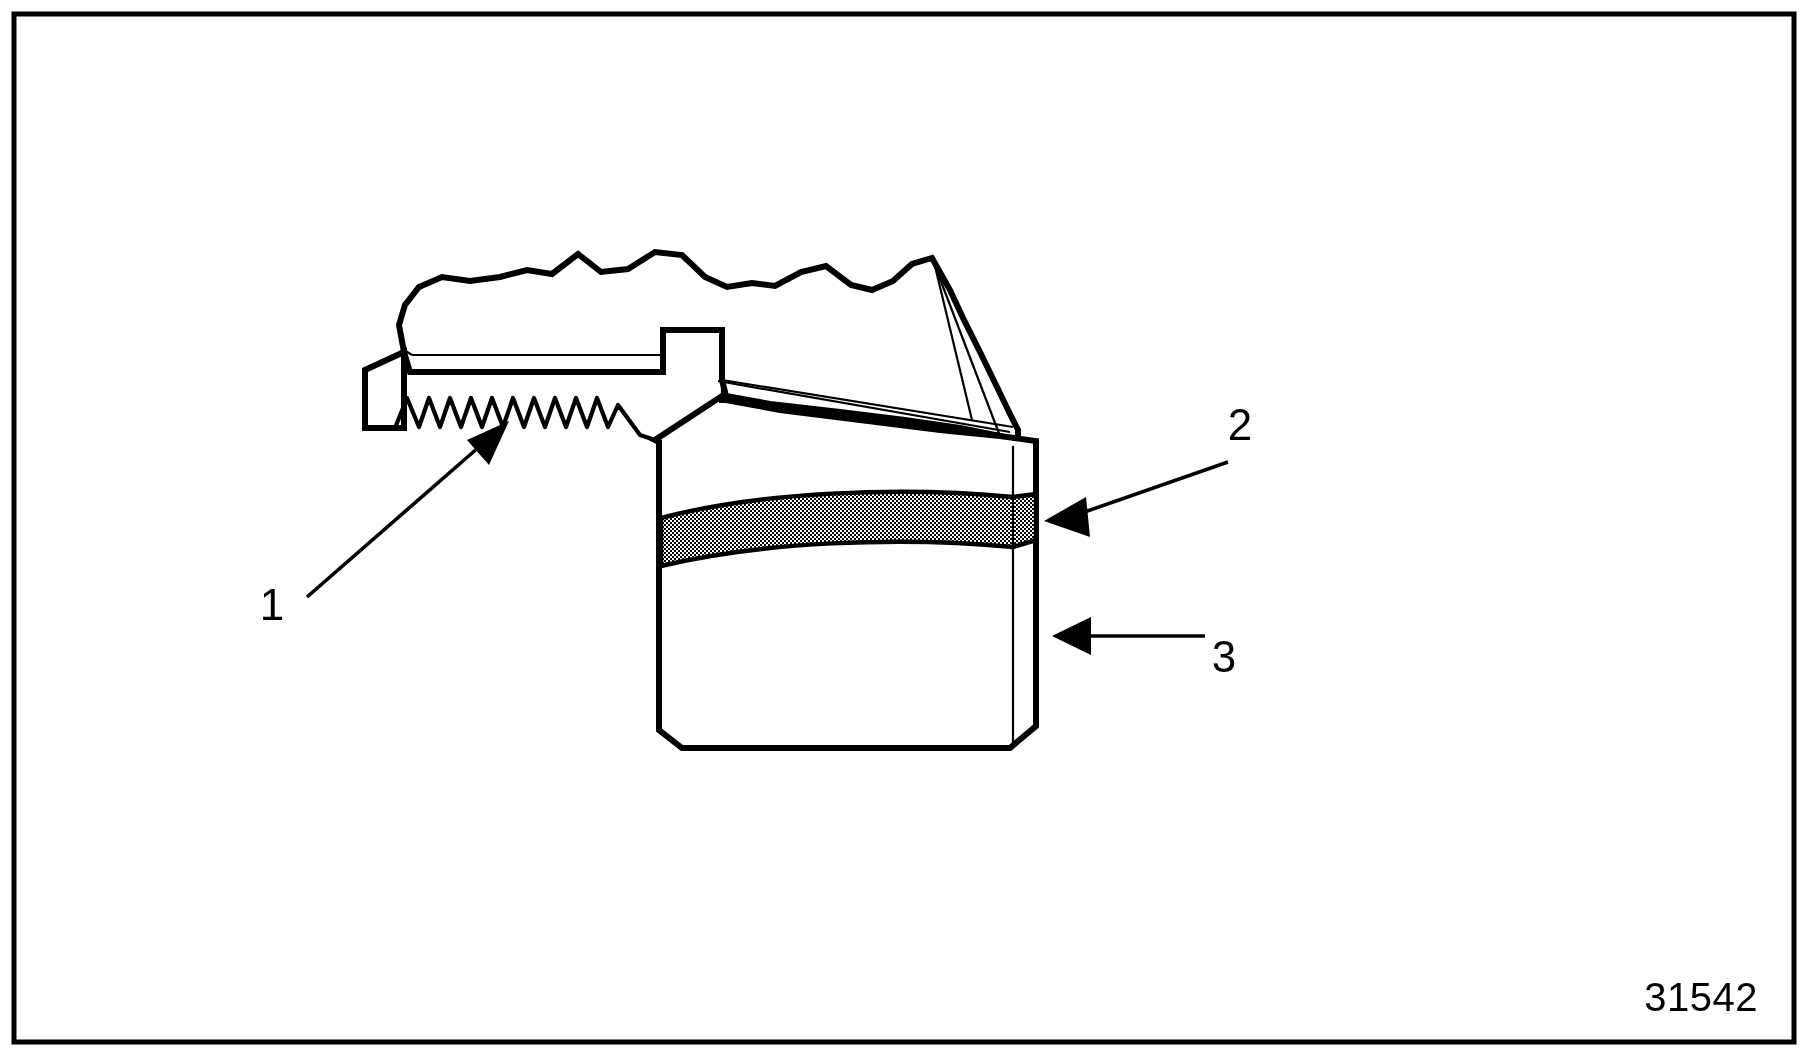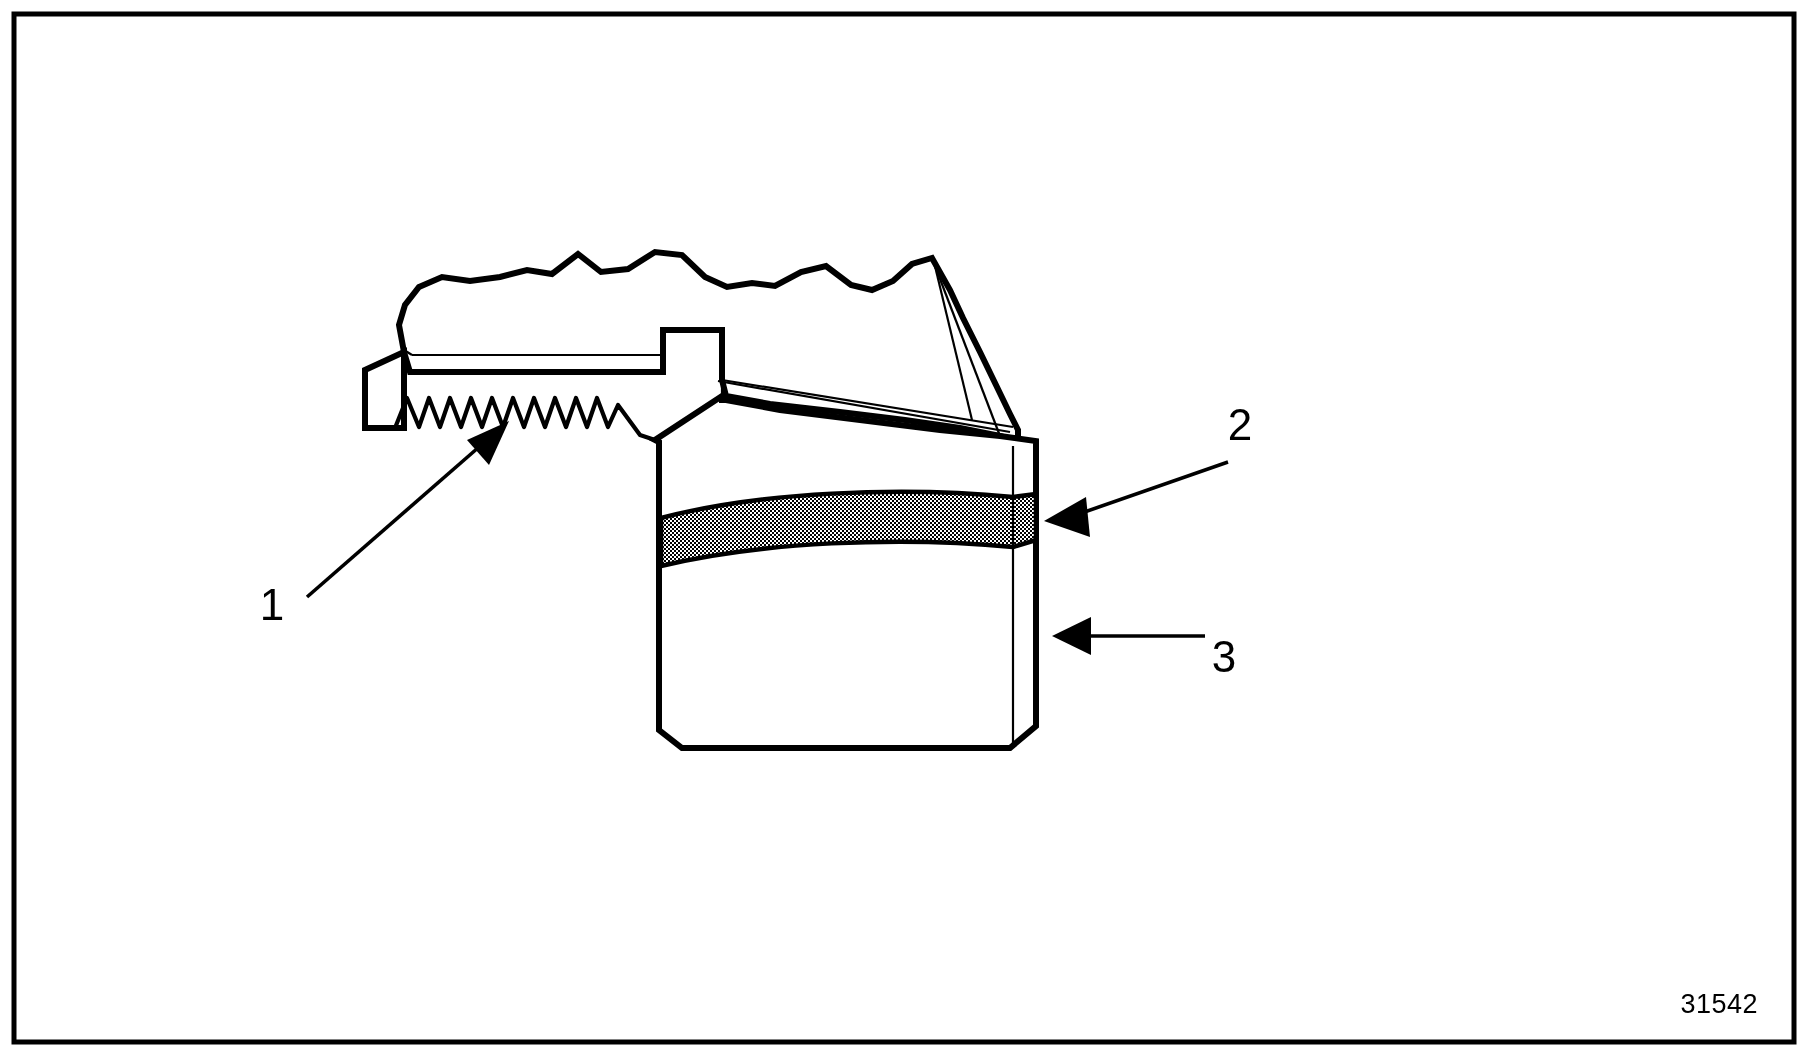--- a/index.html
+++ b/index.html
@@ -65,21 +65,21 @@
   .callout-label {
     font-family: "Liberation Sans", sans-serif;
     font-size: 44px;
     fill: #000000;
   }
   .figure-code {
     position: absolute;
     right: 50px;
     bottom: 36px;
     font-family: "Liberation Sans", sans-serif;
-    font-size: 27px;
+    font-size: 40px;
     letter-spacing: 0.5px;
     color: #000000;
     white-space: nowrap;
   }
 </style>
 </head>
 <body>
 
 <div id="page">
 

